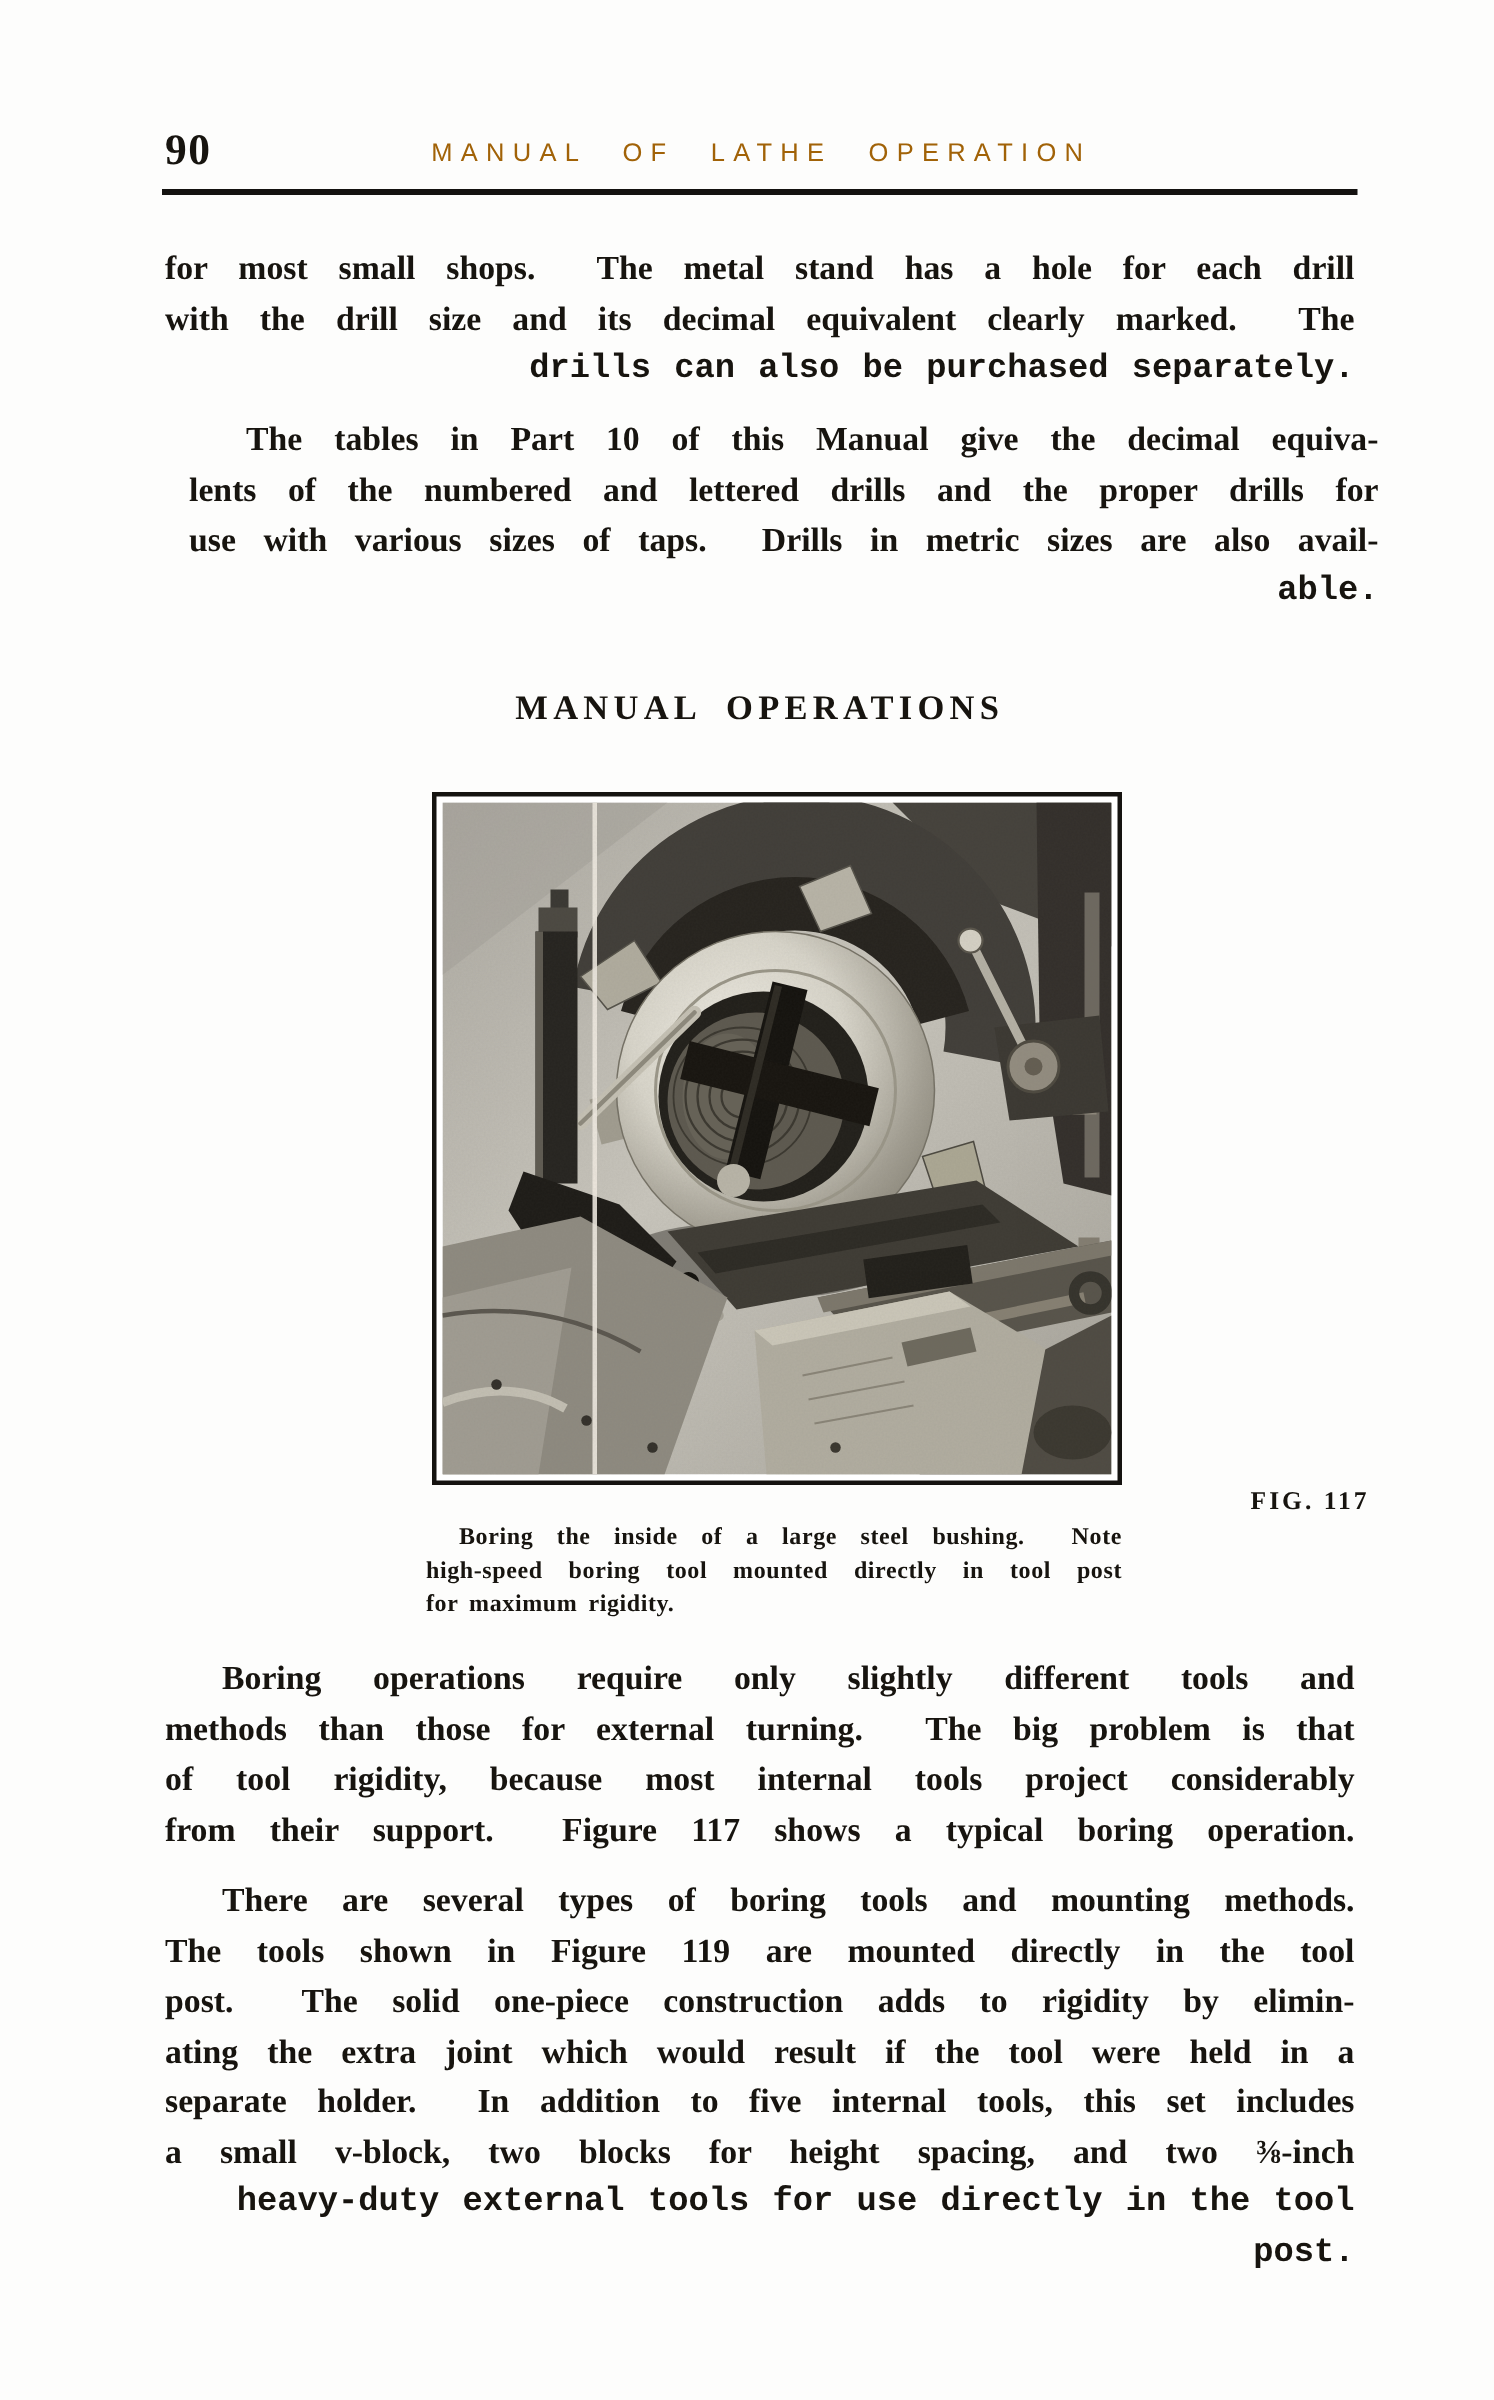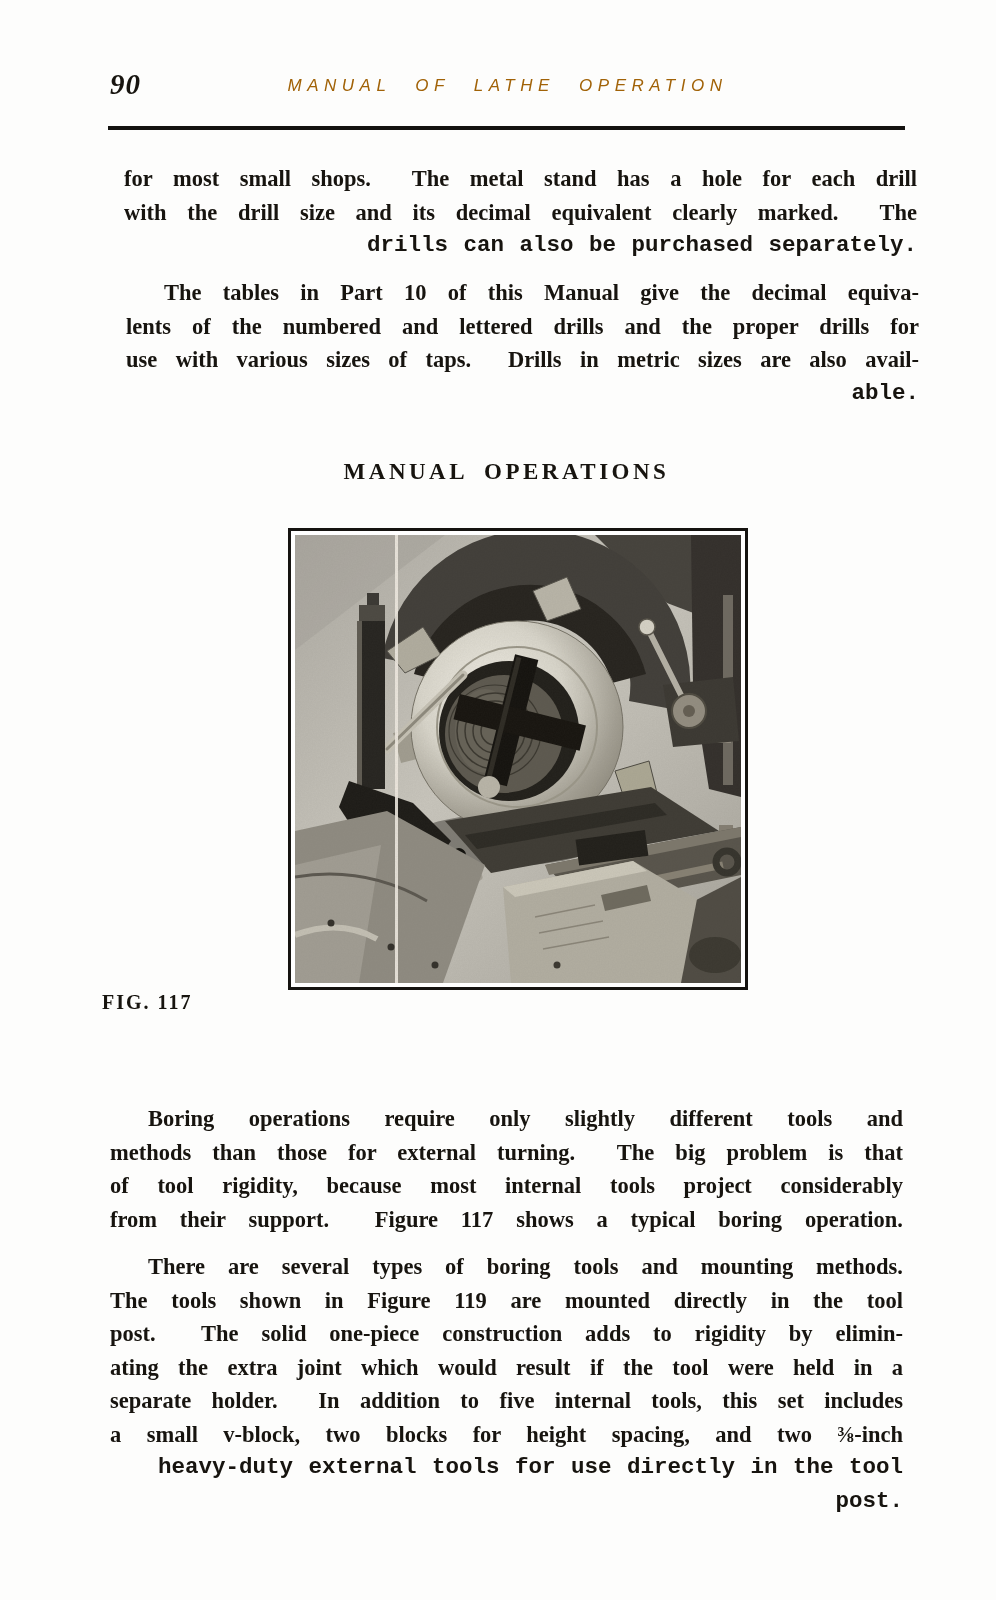--- a/index.html
+++ b/index.html
@@ -1,21 +1,21 @@
 <!DOCTYPE html>
 <html><head>
 <meta charset="utf-8">
 <style>
   html,body{margin:0;padding:0;background:#ffffff;}
   .page{
     position:relative;width:996px;height:1600px;background:#fdfdfc;
     font-family:"Liberation Serif", serif;color:#17140f;overflow:hidden;
   }
   
-  .hdr{position:absolute;left:110px;top:68px;width:795px;height:40px;font-style:italic;}
+  .hdr{position:absolute;left:110px;top:84px;width:795px;height:40px;}
   .pagenum{position:absolute;left:0;top:0;font-size:29px;font-weight:700;letter-spacing:1px;}
   .htitle{position:absolute;left:0;right:0;top:8px;text-align:center;
     font-family:"Liberation Sans", sans-serif;font-size:17px;font-weight:400;
     letter-spacing:5.5px;word-spacing:14px;color:#a16207;}
   .hrule{position:absolute;left:108px;top:126px;width:797px;height:4px;background:#141210;}
 
   
   .para{position:absolute;left:110px;width:793px;font-size:22.5px;line-height:33.5px;
     font-weight:700;word-spacing:2px;}
   .para .jl{text-align:justify;text-align-last:justify;}
@@ -23,29 +23,29 @@
   .ind{text-indent:38px;}
 
   .sechead{position:absolute;left:110px;top:459px;width:793px;text-align:center;
     font-size:23px;font-weight:700;letter-spacing:3.5px;word-spacing:8px;}
 
   
   .figure{position:absolute;left:288px;top:528px;width:460px;height:462px;
     border:3px solid #151310;background:#ffffff;padding:4px;box-sizing:border-box;}
   .figure svg{display:block;width:446px;height:448px;}
 
-  .figcap-title{position:absolute;left:102px;top:991px;width:793px;text-align:left;
-    font-size:20px;font-weight:700;letter-spacing:2px;}
+  .figcap-title{position:absolute;left:120px;top:991px;width:793px;text-align:right;
+    font-size:17px;font-weight:700;letter-spacing:2px;}
   .figcap{position:absolute;left:284px;top:1014px;width:464px;font-size:16px;
     line-height:22.5px;font-weight:700;letter-spacing:0.4px;word-spacing:3px;}
   .figcap .jl{text-align:justify;text-align-last:justify;}
   .figcap .ll{text-align:left;}
   .cind{text-indent:22px;}
 
-  .p1{top:162px;margin-left:14px;}
+  .p1{top:162px;}
   .p2{top:276px;margin-left:16px;}
   .p3{top:1102px;}
   .p4{top:1250px;}
 </style>
 </head>
 <body>
 
 <div class="page">
 
   <div class="hdr">
@@ -193,20 +193,25 @@
         <circle cx="262" cy="430" r="3.5" fill="#3a372f"></circle>
       </g>
 
       <rect x="100" y="0" width="3" height="448" fill="#efeae1" opacity="0.9"></rect>
       <rect x="0" y="0" width="446" height="448" filter="url(#grain)" opacity="0.16"></rect>
     </svg>
   </div>
 
   <div class="figcap-title">FIG. 117</div>
 
+  <div class="figcap">
+    <div class="jl cind">Boring the inside of a large steel bushing.&nbsp; Note</div>
+    <div class="jl">high-speed boring tool mounted directly in tool post</div>
+    <div class="ll">for maximum rigidity.</div>
+  </div>
 
   <div class="para p3">
     <div class="jl ind">Boring operations require only slightly different tools and</div>
     <div class="jl">methods than those for external turning.&nbsp; The big problem is that</div>
     <div class="jl">of tool rigidity, because most internal tools project considerably</div>
     <div class="jl">from their support.&nbsp; Figure 117 shows a typical boring operation.</div>
   </div>
 
   <div class="para p4">
     <div class="jl ind">There are several types of boring tools and mounting methods.</div>

